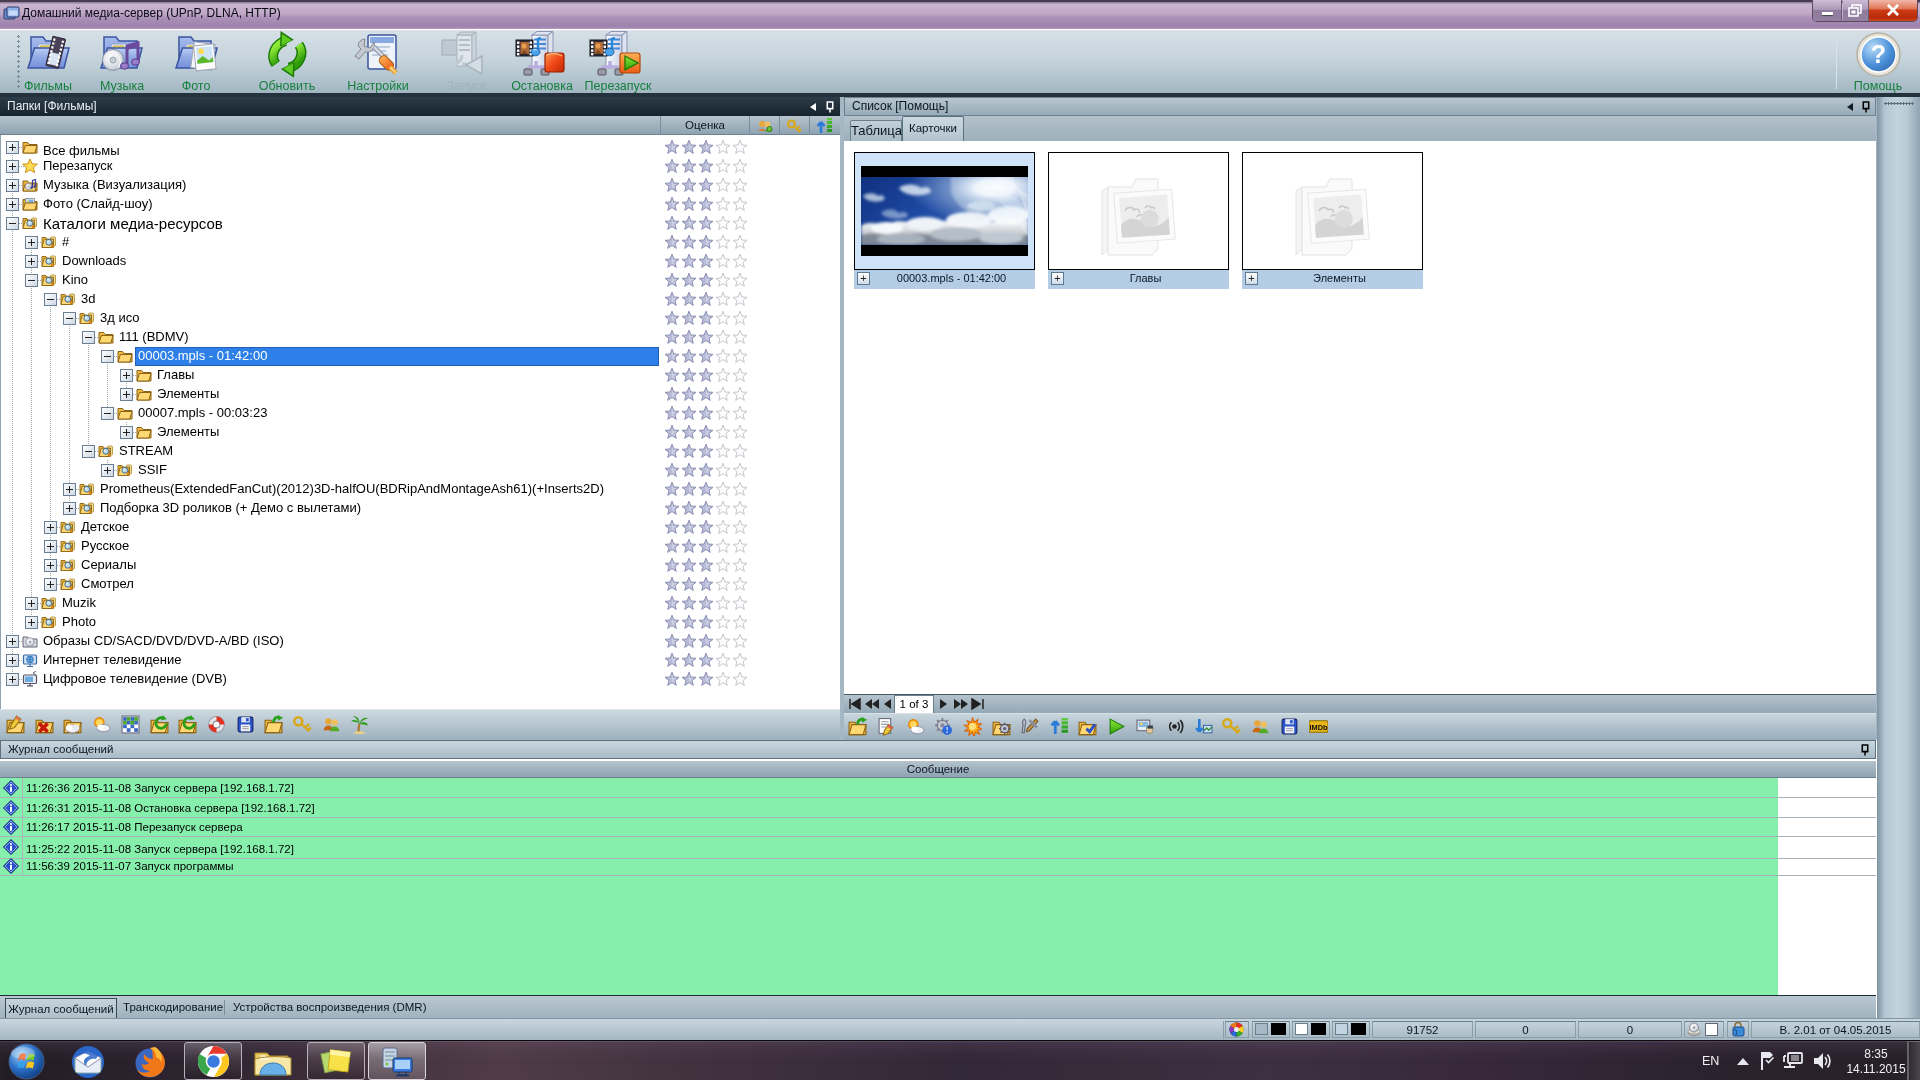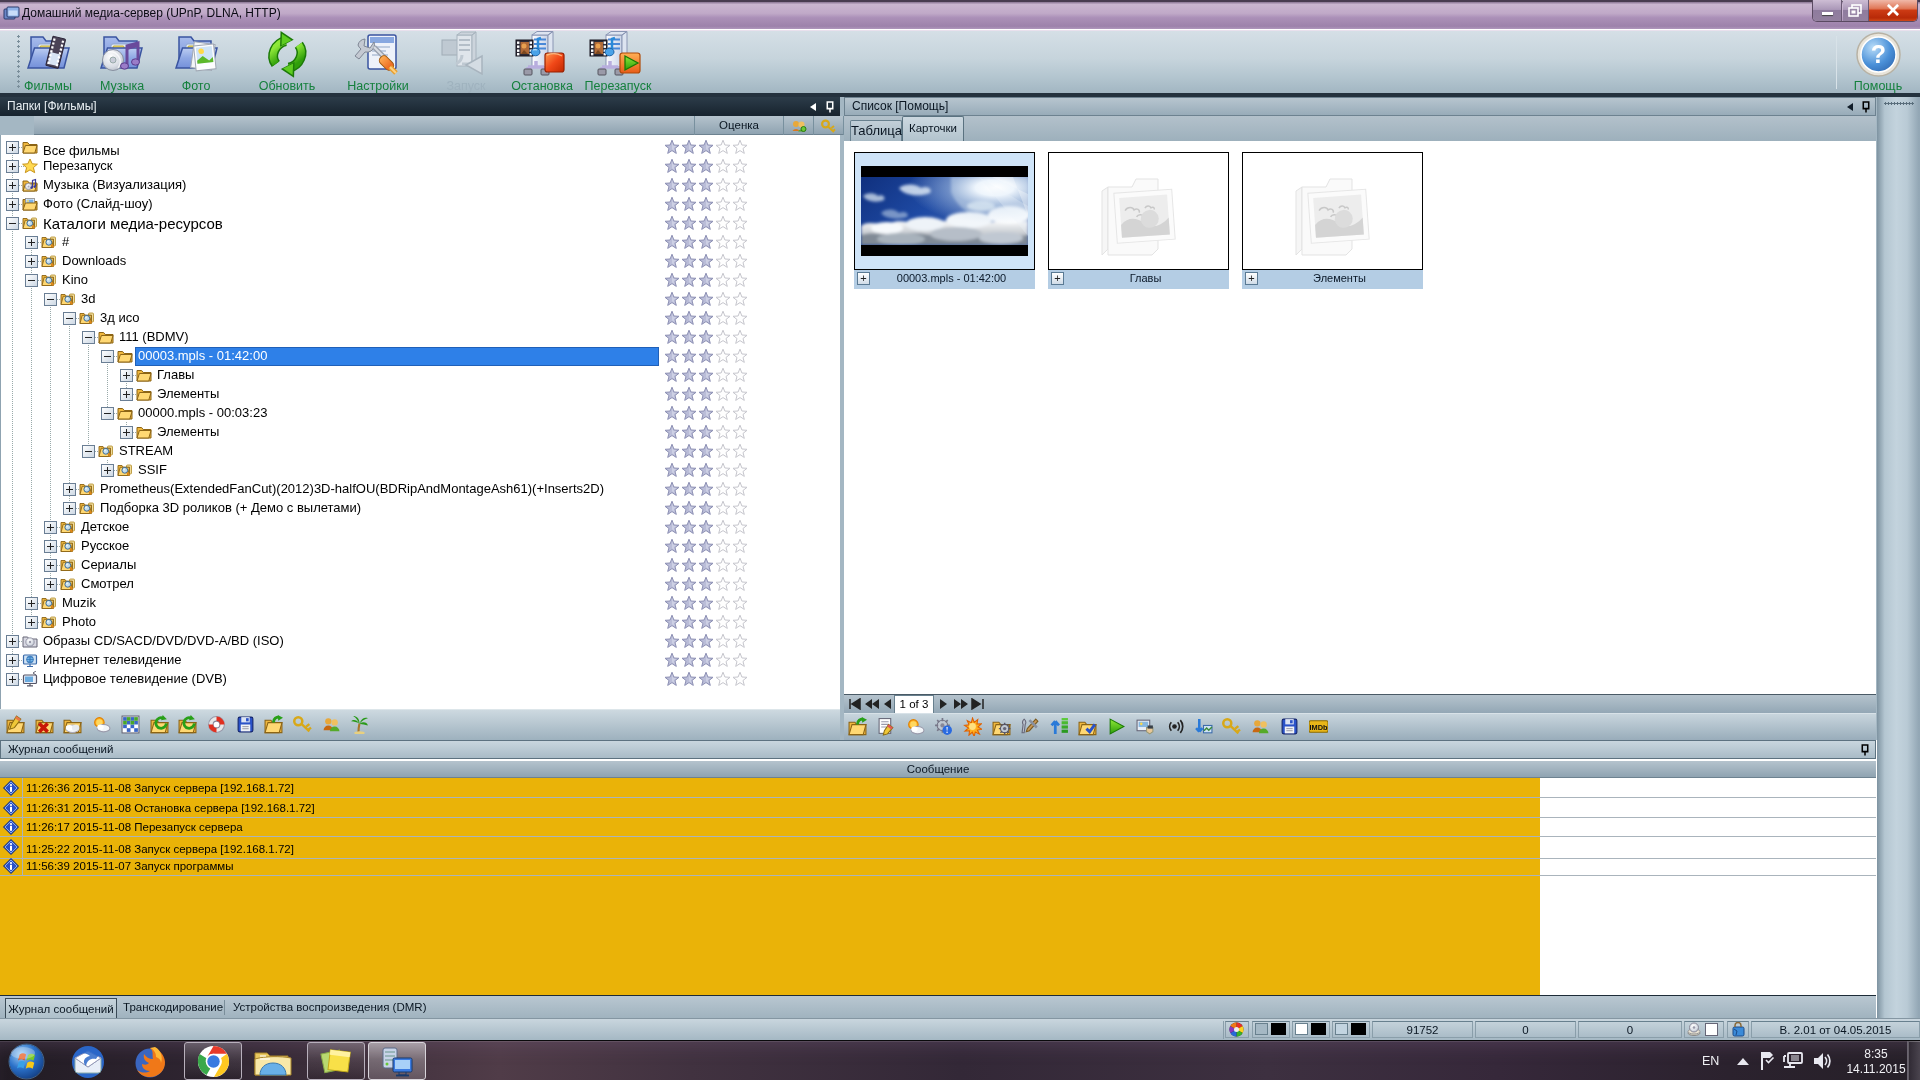--- a/index.html
+++ b/index.html
@@ -11,35 +11,35 @@
 #titletext{left:22px;top:6px;font-size:12px;color:#0a0a14;}
 #toolbar{left:0;top:30px;width:1920px;height:63px;
   background:linear-gradient(#d5dfe6,#c6d4dc 45%,#b3c5cf 75%,#a2b6c2 100%);
   border-top:1px solid #e9e0ed;}
 #tbline{left:0;top:93px;width:1920px;height:4px;background:#24323e;}
 .tblbl{top:79px;font-size:12.5px;color:#15803d;text-align:center;}
 .tbico{top:31px;height:47px;}
 #dock{left:0;top:97px;width:1920px;height:643px;background:#a4b7c3;}
 
 #lp-head{left:0;top:97px;width:840px;height:19px;background:linear-gradient(#2c3c49,#17232e);color:#e8eef2;font-size:12px;line-height:19px;padding-left:7px;}
-#lp-cols{left:0;top:116px;width:840px;height:19px;background:linear-gradient(#b5c3cd,#8fa3b1);border-bottom:1px solid #6d8290;margin-left:34px;}
+#lp-cols{left:0;top:116px;width:840px;height:19px;background:linear-gradient(#b5c3cd,#8fa3b1);border-bottom:1px solid #6d8290;}
 #lp-tree{left:0;top:135px;width:840px;height:574px;background:#fff;border-left:1px solid #8fa3b1;}
 #lp-tools{left:0;top:709px;width:840px;height:32px;background:linear-gradient(#cdd9e0,#9cb0bd);border-top:1px solid #dde6ea;}
 
 #rp-head{left:844px;top:97px;width:1032px;height:19px;background:linear-gradient(#b7c5cf,#98acb9);border:1px solid #6d8290;color:#0a1622;font-size:12px;line-height:17px;padding-left:7px;}
 #rp-tabs{left:844px;top:116px;width:1032px;height:25px;background:linear-gradient(#b3c1cb,#9db0bc);}
 #rp-cards{left:844px;top:141px;width:1032px;height:553px;background:#fff;}
 #rp-pager{left:844px;top:694px;width:1032px;height:19px;background:linear-gradient(#b5c3cd,#93a7b5);border-top:1px solid #4a5a66;}
 #rp-tools{left:844px;top:713px;width:1032px;height:28px;background:linear-gradient(#c8d5dd,#97abb9);border-top:1px solid #d8e2e8;}
 
 #rstrip{left:1877px;top:97px;width:43px;height:921px;background:linear-gradient(90deg,#7e93a1 0%,#b4c6d1 18%,#c3d3dd 45%,#b9cad5 70%,#93a7b5 97%);}
 
 #log-head{left:0;top:740px;width:1876px;height:19px;background:linear-gradient(#c9d6de,#a9bbc7);border:1px solid #5d7280;color:#0a1622;font-size:11.5px;line-height:17px;padding-left:7px;}
 #log-cols{left:0;top:761px;width:1876px;height:17px;background:linear-gradient(#b5c3cd,#8fa3b1);border-bottom:1px solid #6d8290;color:#0a1622;font-size:11.5px;text-align:center;line-height:17px;}
-#log-body{left:0;top:778px;width:1540px;height:217px;background:#eab308;}
+#log-body{left:0;top:778px;width:1778px;height:217px;background:#86efac;}
 .logrow{left:0;width:1876px;height:20px;border-bottom:1px solid #aab4bc;font-size:11.5px;color:#000;}
 .logrow span{position:absolute;left:26px;top:4px;}
 #tabsbar{left:0;top:995px;width:1876px;height:23px;background:linear-gradient(#b9c7d1,#a0b3bf);border-top:1px solid #1d2b37;}
 #statusbar{left:0;top:1018px;width:1920px;height:22px;background:linear-gradient(#c9d6de,#a5b8c4);border-top:1px solid #8496a2;}
 #taskbar{left:0;top:1040px;width:1920px;height:40px;background:linear-gradient(90deg,#221c24 0%,#2e2430 10%,#503c48 26%,#413240 36%,#332837 50%,#3d3040 66%,#36283a 78%,#2b222e 90%,#262028 100%);border-top:1px solid #0a0a0c;box-shadow:inset 0 1px 0 rgba(255,255,255,.10), inset 0 14px 18px -10px rgba(120,95,130,.35);}
 .cap{font-size:11.5px;color:#0a1622;}
 </style></head>
 <body>
 <svg width="0" height="0" style="position:absolute">
 <defs>
@@ -739,21 +739,21 @@
       <use href="#star-f" x="34"></use>
       <use href="#star-e" x="51"></use>
       <use href="#star-e" x="68"></use>
     </svg>
     <div class="ab" style="left:113px;top:278px;width:10px;height:1px;background-image:linear-gradient(90deg,#9aa 1px,transparent 1px);background-size:2px 1px;"></div>
     <div class="ab" style="left:100px;top:272px;width:13px;height:13px;border:1px solid #6a7e94;background:linear-gradient(135deg,#fff,#cdd8e4);"></div>
     <div class="ab" style="left:103px;top:277.5px;width:7px;height:1.6px;background:#222"></div>
     <svg class="ab" style="left:116px;top:270px" width="16" height="16">
       <use href="#i-fold"></use>
     </svg>
-    <div class="ab" style="left:137px;top:270px;font-size:13px;color:#000;white-space:nowrap">00000.mpls - 00:03:23</div>
+    <div class="ab" style="left:137px;top:270px;font-size:13px;color:#000;white-space:nowrap">00007.mpls - 00:03:23</div>
     <svg class="ab" style="left:663px;top:270px" width="84" height="16">
       <use href="#star-f"></use>
       <use href="#star-f" x="17"></use>
       <use href="#star-f" x="34"></use>
       <use href="#star-e" x="51"></use>
       <use href="#star-e" x="68"></use>
     </svg>
     <div class="ab" style="left:132px;top:297px;width:10px;height:1px;background-image:linear-gradient(90deg,#9aa 1px,transparent 1px);background-size:2px 1px;"></div>
     <div class="ab" style="left:119px;top:291px;width:13px;height:13px;border:1px solid #6a7e94;background:linear-gradient(135deg,#fff,#cdd8e4);"></div>
     <div class="ab" style="left:122px;top:296.5px;width:7px;height:1.6px;background:#222"></div>

